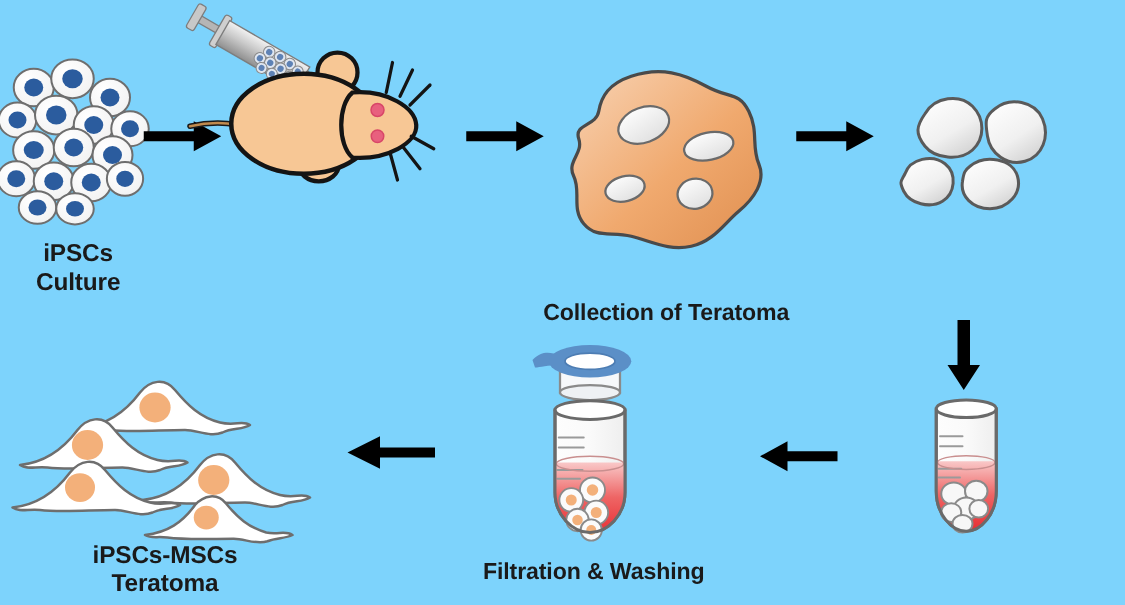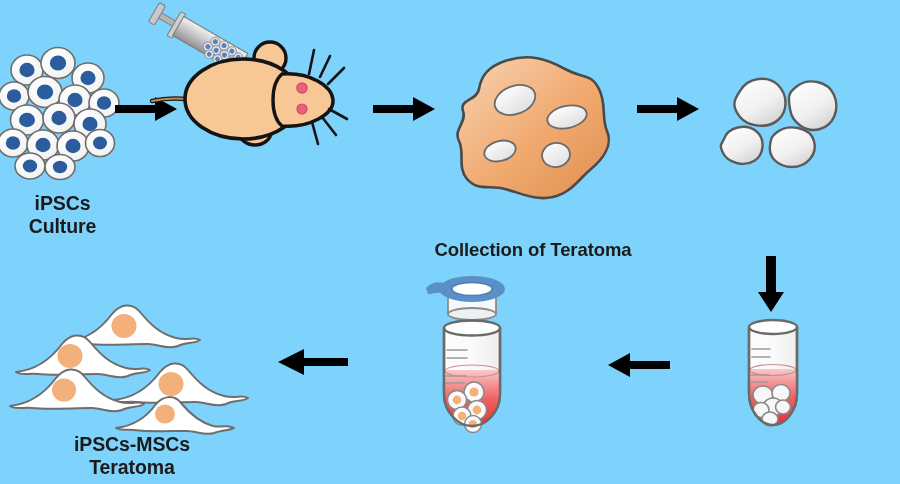--- a/index.html
+++ b/index.html
@@ -348,20 +348,21 @@
           <circle cx="44" cy="140" r="4.2"></circle>
           <circle cx="55" cy="148" r="4"></circle>
         </g>
       </g>
 
       <ellipse cx="54" cy="52" rx="28" ry="7.5" fill="#ffffff" stroke="#6a6a6a" stroke-width="2.4"></ellipse>
       <ellipse cx="54" cy="95" rx="27" ry="6" fill="none" stroke="#c98f8f" stroke-width="1.2"></ellipse>
       <path d="M26 52 L26 118 C26 136, 40 150, 54 150 C68 150, 82 136, 82 118 L82 52" fill="none" stroke="#6a6a6a" stroke-width="2.4"></path>
     </svg>
   </div>
+  <div class="caption cap-md" style="left:355px; top:446px; width:240px;">Filtration &amp; Washing</div>
 
   <div class="arrow" style="left:278px; top:348px;">
     <svg width="70" height="28" viewBox="0 0 70 28">
       <path d="M70 10 h-44 v-9 l-26 13 26 13 v-9 h44 z" fill="#000000"></path>
     </svg>
   </div>
 
   <div class="node" style="left:8px; top:300px;">
     <svg width="240" height="130" viewBox="0 0 240 130">
       <g fill="#ffffff" stroke="#6E6E6E" stroke-width="2" stroke-linejoin="round">

